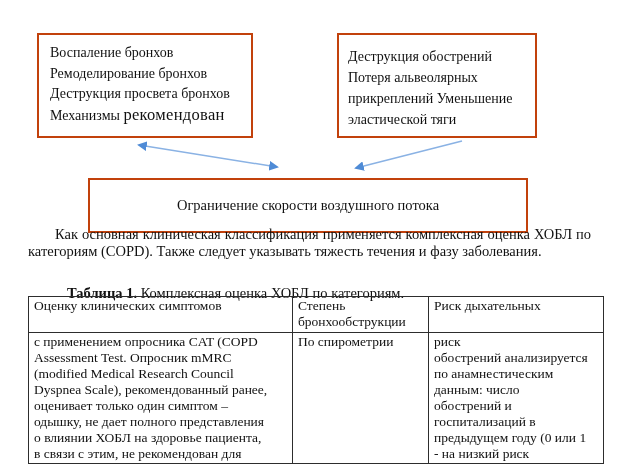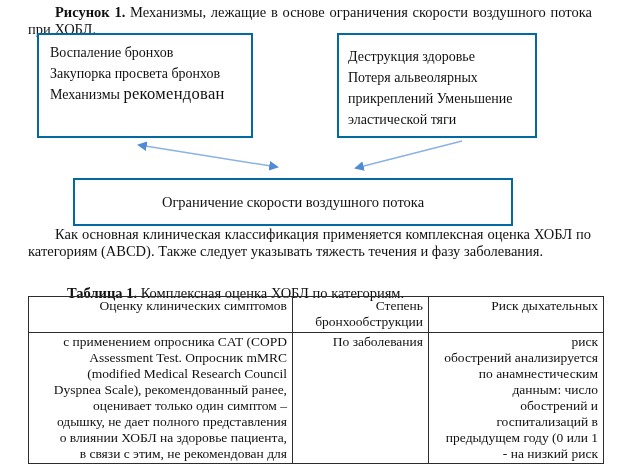--- a/index.html
+++ b/index.html
@@ -15,27 +15,27 @@
   .fig-caption{
     position:absolute;top:4px;left:28px;width:564px;
     font-size:14.5px;line-height:16.5px;
     text-align:justify;text-indent:27px;margin:0;
   }
   .bold{font-weight:bold;}
   
   .figure{position:absolute;top:33px;left:0;width:619px;height:190px;}
   .dbox{
     position:absolute;box-sizing:border-box;
-    border:2px solid #0369a1;background:#fff;
+    border:2px solid #c2410c;background:#fff;
     font-size:14px;
   }
   .left-box{left:37px;top:0;width:216px;height:105px;padding:8px 6px 0 11px;line-height:20.5px;}
   .right-box{left:337px;top:0;width:200px;height:105px;padding:11px 6px 0 9px;line-height:21px;}
   .center-box{
-    left:73px;top:145px;width:440px;height:48px;
+    left:88px;top:145px;width:440px;height:55px;
     display:flex;align-items:center;justify-content:center;
     font-size:14.5px;
   }
   .big-word{font-size:16.5px;letter-spacing:0.3px;}
   .arrows{position:absolute;left:0;top:0;pointer-events:none;}
   
   .para{
     position:absolute;top:226px;left:28px;width:563px;
     font-size:14.5px;line-height:17px;
     text-align:justify;text-indent:27px;margin:0;
@@ -46,68 +46,68 @@
     font-size:14.5px;line-height:17px;text-indent:27px;margin:12px;
   }
   
   .tbl{
     position:absolute;top:296px;left:28px;
     border-collapse:collapse;table-layout:fixed;width:575px;
     font-size:13.5px;
   }
   .tbl th,.tbl td{
     border:1.5px solid #2d2d2d;
-    vertical-align:top;text-align:right;
+    vertical-align:top;text-align:left;
     font-weight:normal;
     padding:1px 5px 0 5px;
     overflow:hidden;
   }
   .tbl th{height:34px;line-height:16px;white-space:pre-line;}
   .tbl td{height:129px;line-height:16px;white-space:pre;}
   .col1{width:264px;}
   .col2{width:136px;}
   .col3{width:175px;}
 </style>
 </head>
 <body>
 
 <div class="page">
 
-  <p class="fig-caption"><span class="bold">Рисунок 1.</span><span> Механизмы, лежащие в основе ограничения скорости воздушного потока при ХОБЛ.</span></p>
 
   <div class="figure">
 
     <div class="dbox left-box">
       <div>Воспаление бронхов</div>
-      <div>Закупорка просвета бронхов</div>
+      <div>Ремоделирование бронхов</div>
+      <div>Деструкция просвета бронхов</div>
       <div><span>Механизмы </span><span class="big-word">рекомендован</span></div>
     </div>
 
-    <div class="dbox right-box"><span style="white-space:pre-line">Деструкция здоровье
+    <div class="dbox right-box"><span style="white-space:pre-line">Деструкция обострений
 Потеря альвеолярных
 прикреплений Уменьшение
 эластической тяги</span></div>
 
     <svg class="arrows" width="619" height="190" viewBox="0 0 619 190">
       <defs>
         <marker id="ah" viewBox="0 0 10 10" refX="8" refY="5" markerWidth="6.5" markerHeight="6.5" orient="auto-start-reverse">
           <path d="M0,0 L10,5 L0,10 z" fill="#4f8bd6"></path>
         </marker>
       </defs>
       <line x1="139" y1="112" x2="277" y2="134" stroke-width="1.5" marker-start="url(#ah)" marker-end="url(#ah)" stroke="#8ab2e4"></line>
       <line x1="462" y1="108" x2="356" y2="135" stroke-width="1.5" marker-end="url(#ah)" stroke="#8ab2e4"></line>
     </svg>
 
     <div class="dbox center-box">
         <span>Ограничение скорости воздушного потока</span>
       </div>
 
   </div>
 
-  <p class="para">Как основная клиническая классификация применяется комплексная оценка ХОБЛ по категориям (ABCD). Также следует указывать тяжесть течения и фазу заболевания.</p>
+  <p class="para">Как основная клиническая классификация применяется комплексная оценка ХОБЛ по категориям (COPD). Также следует указывать тяжесть течения и фазу заболевания.</p>
 
   <p class="tbl-caption"><span class="bold">Таблица 1.</span><span> Комплексная оценка ХОБЛ по категориям.</span></p>
 
   <table class="tbl">
     <colgroup>
         <col class="col1">
         <col class="col2">
         <col class="col3">
       </colgroup>
     <thead>
@@ -121,21 +121,21 @@
     <tbody>
       <tr>
         <td>с применением опросника CAT (COPD
 Assessment Test. Опросник mMRC
 (modified Medical Research Council
 Dyspnea Scale), рекомендованный ранее,
 оценивает только один симптом –
 одышку, не дает полного представления
 о влиянии ХОБЛ на здоровье пациента,
 в связи с этим, не рекомендован для</td>
-        <td>По заболевания</td>
+        <td>По спирометрии</td>
         <td>риск
 обострений анализируется
 по анамнестическим
 данным: число
 обострений и
 госпитализаций в
 предыдущем году (0 или 1
 - на низкий риск</td>
       </tr>
     </tbody>

